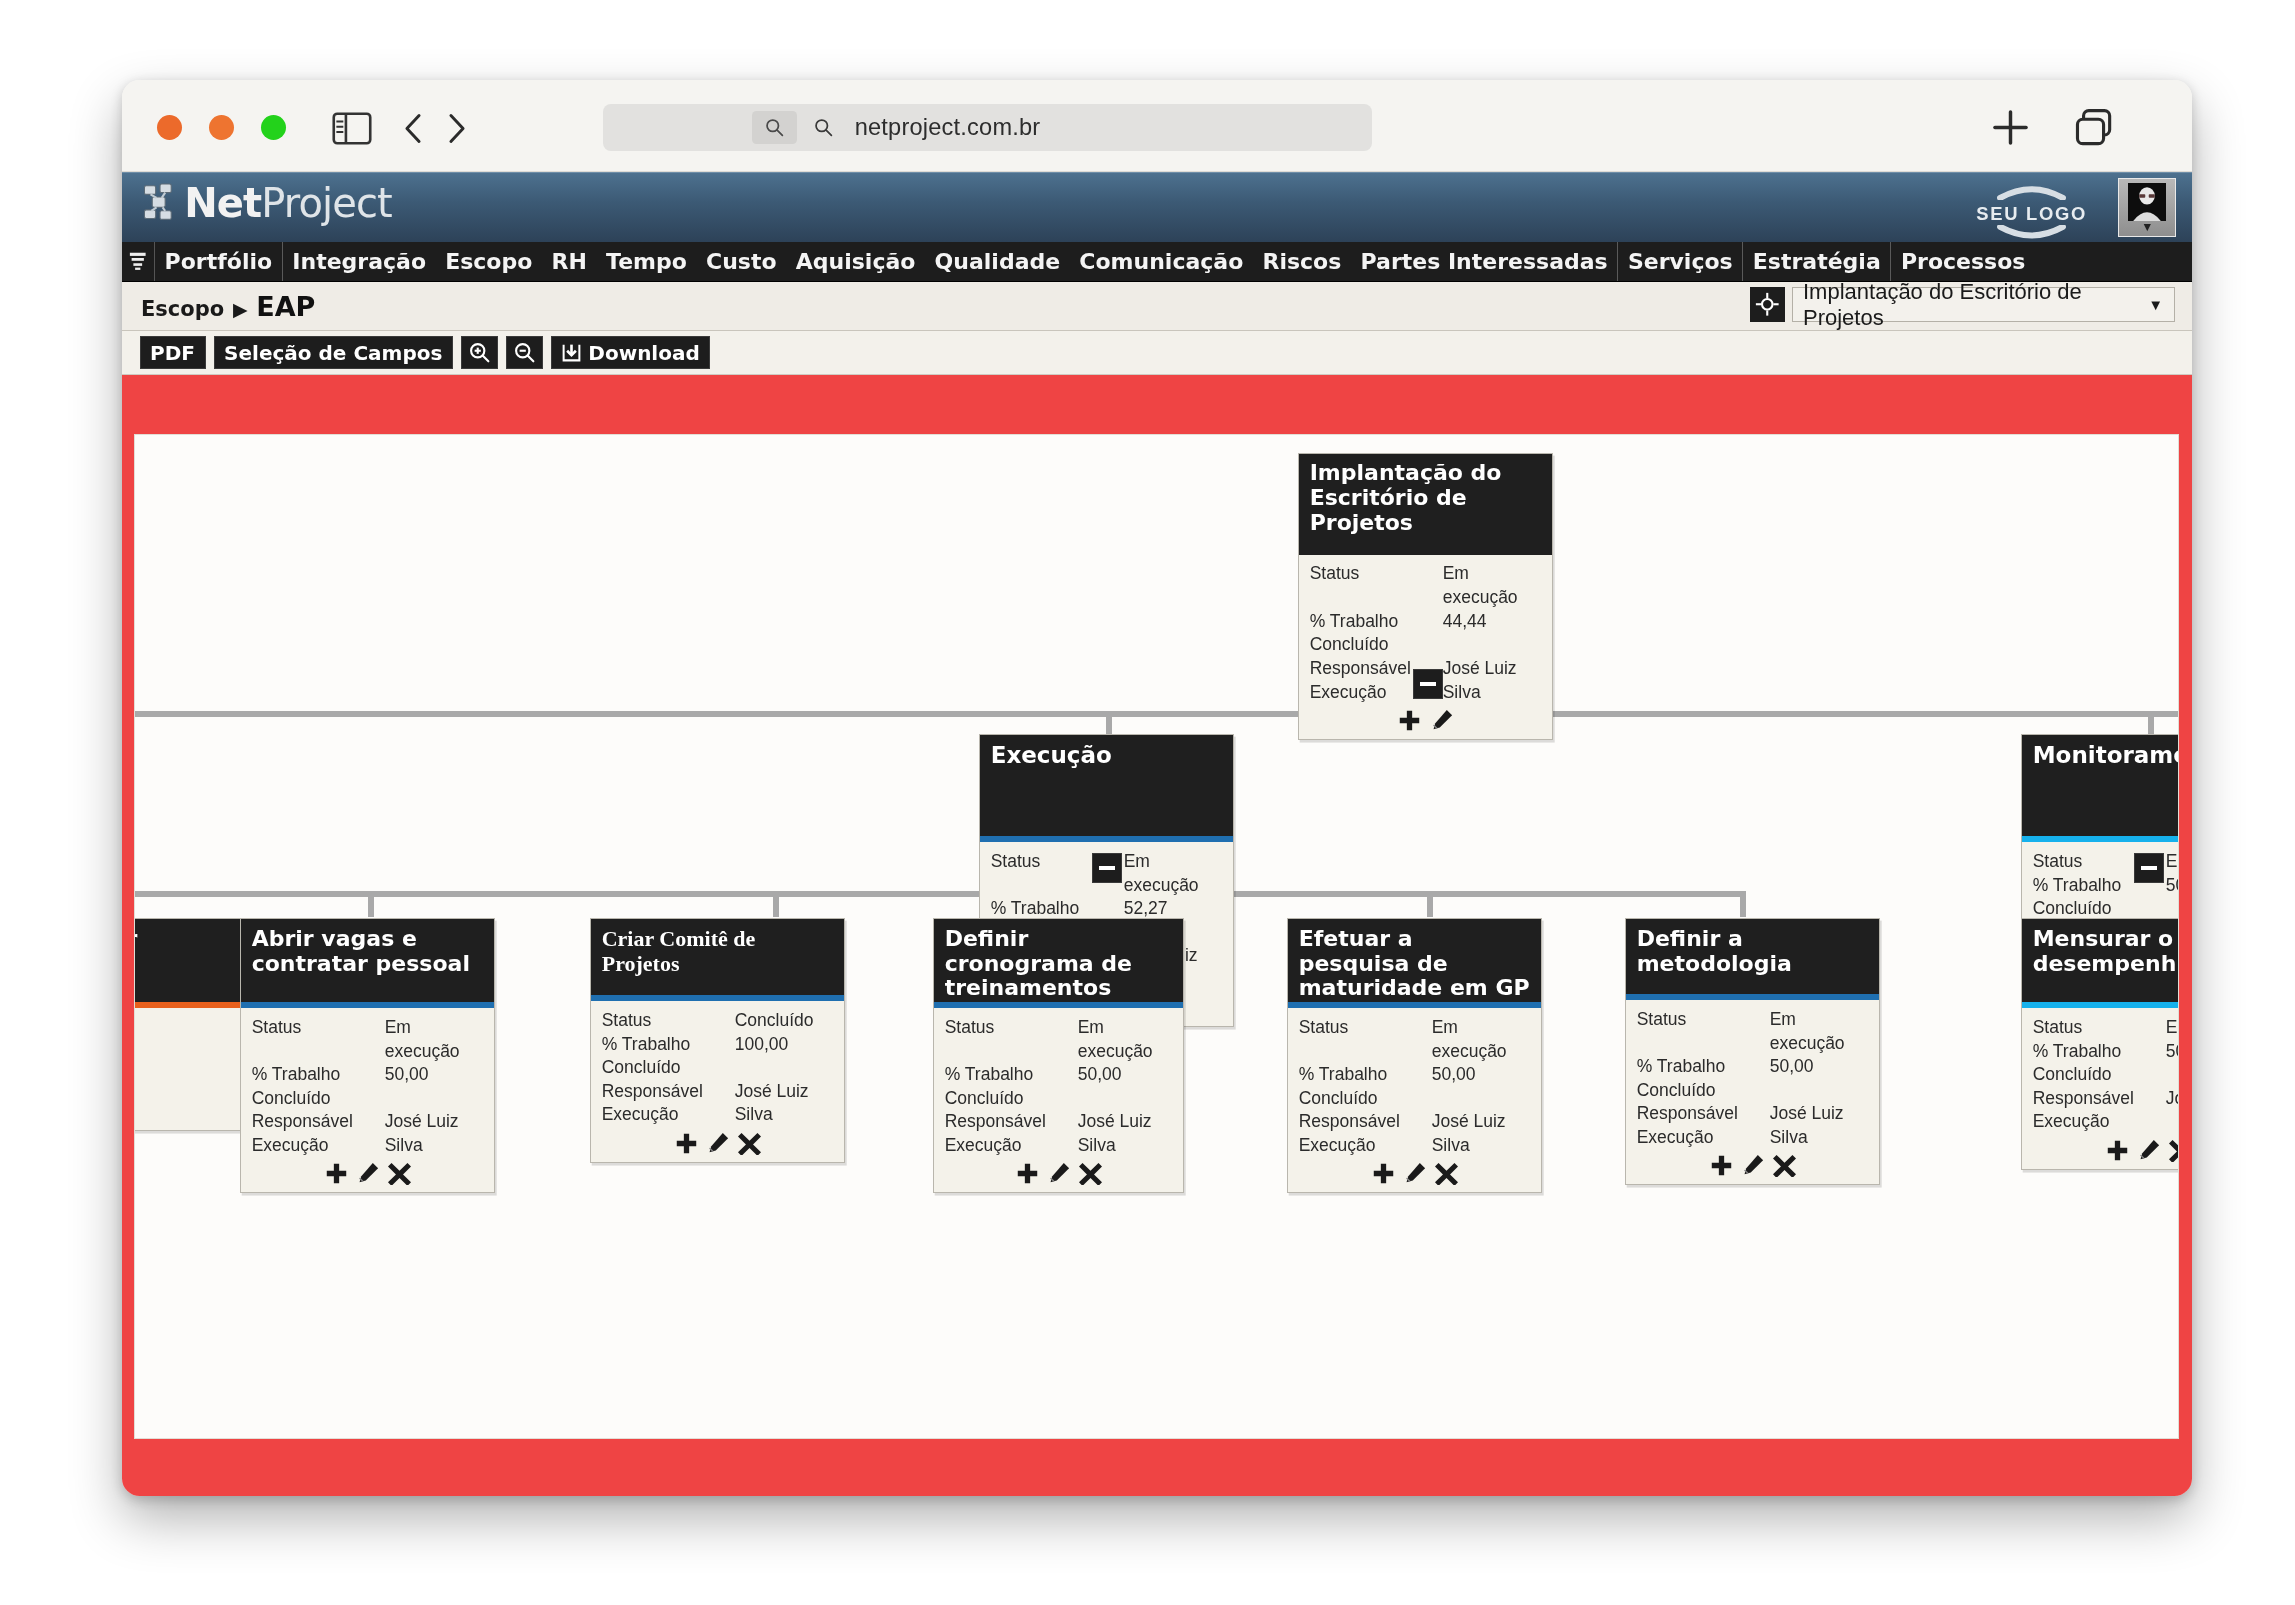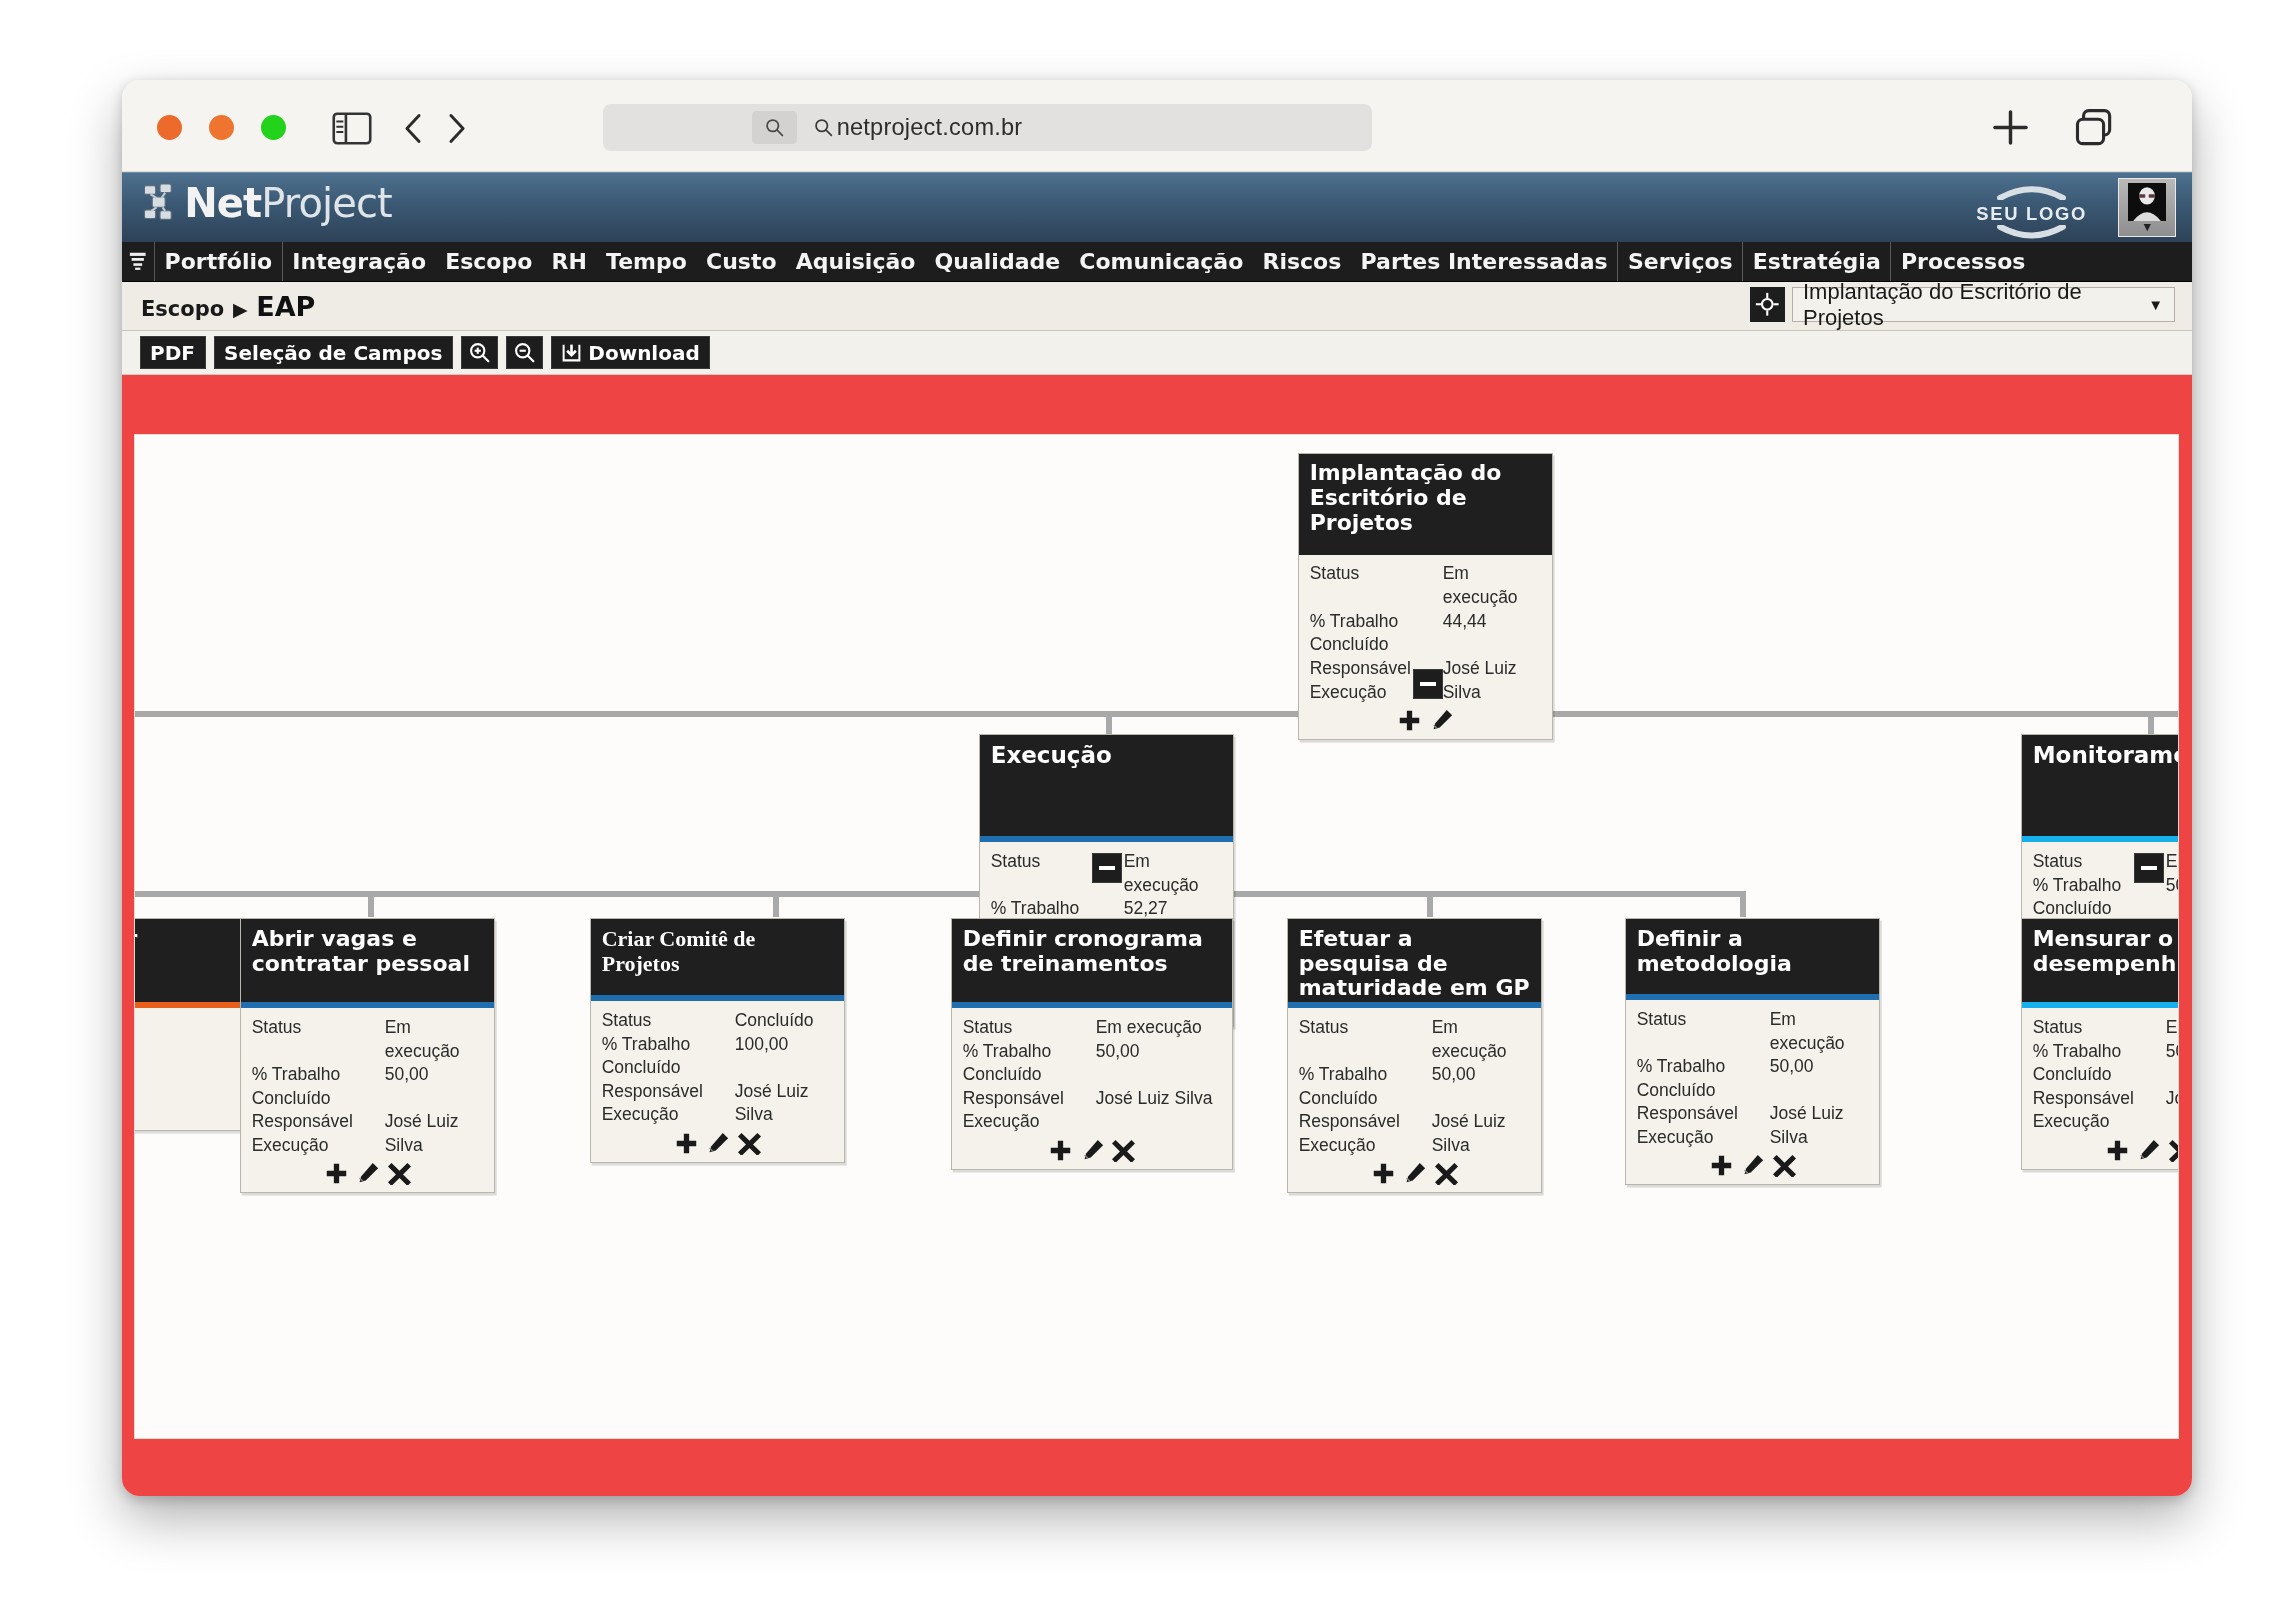--- a/index.html
+++ b/index.html
@@ -37,21 +37,21 @@
     position: absolute; left: 481px; top: 23.6px;
     width: 769px; height: 47px;
     background: #e2e1df; border-radius: 7.9px;
     display: flex; align-items: center;
   }
   #url-search-chip {
     width: 45px; height: 33px; margin-left: 149px;
     background: #d3d2d0; border-radius: 4.4px;
     display: flex; align-items: center; justify-content: center;
   }
-  #url-text-wrap { display: flex; align-items: center; gap: 3px; margin-left: 15.7px; }
+  #url-text-wrap { display: flex; align-items: center; gap: 21px; margin-left: 15.7px; }
   #url-text { font-size: 23.6px; color: #2d2d2d; letter-spacing: 0.2px; }
   #new-tab-icon { position: absolute; right: 159px; top: 24.5px; }
   #tabs-overview-icon { position: absolute; right: 77px; top: 28px; }
 
   
   #app { position: relative; height: 1324px; background: #ef4444; }
 
   #app-header {
     height: 70px;
     background: linear-gradient(180deg,#4d718f 0%,#3c5a75 42%,#2d4258 100%);
@@ -558,21 +558,21 @@
                 </svg>
               </span>
               <span class="act">
                 <svg width="23" height="23" viewBox="0 0 26 26">
                   <path d="M4 1l9 9 9-9 4 4-9 9 9 9-4 4-9-9-9 9-4-4 9-9-9-9z" fill="#1a1a1a"></path>
                 </svg>
               </span>
             </div>
           </div>
         </div>
-        <div class="node" style="left: 816px; top: 483px; width: 282px;">
+        <div class="node" style="left: 798px; top: 483px; width: 251px;">
           <div class="node-head" style="height: 83px; font-size: 22px;">Definir cronograma de treinamentos</div>
           <div class="node-accent" style="background: rgb(31, 111, 176);"></div>
           <div class="node-body">
             <div class="node-row">
               <span class="k">Status</span>
               <span class="v">Em execução</span>
             </div>
             <div class="node-row">
               <span class="k">% Trabalho Concluído</span>
               <span class="v">50,00</span>

